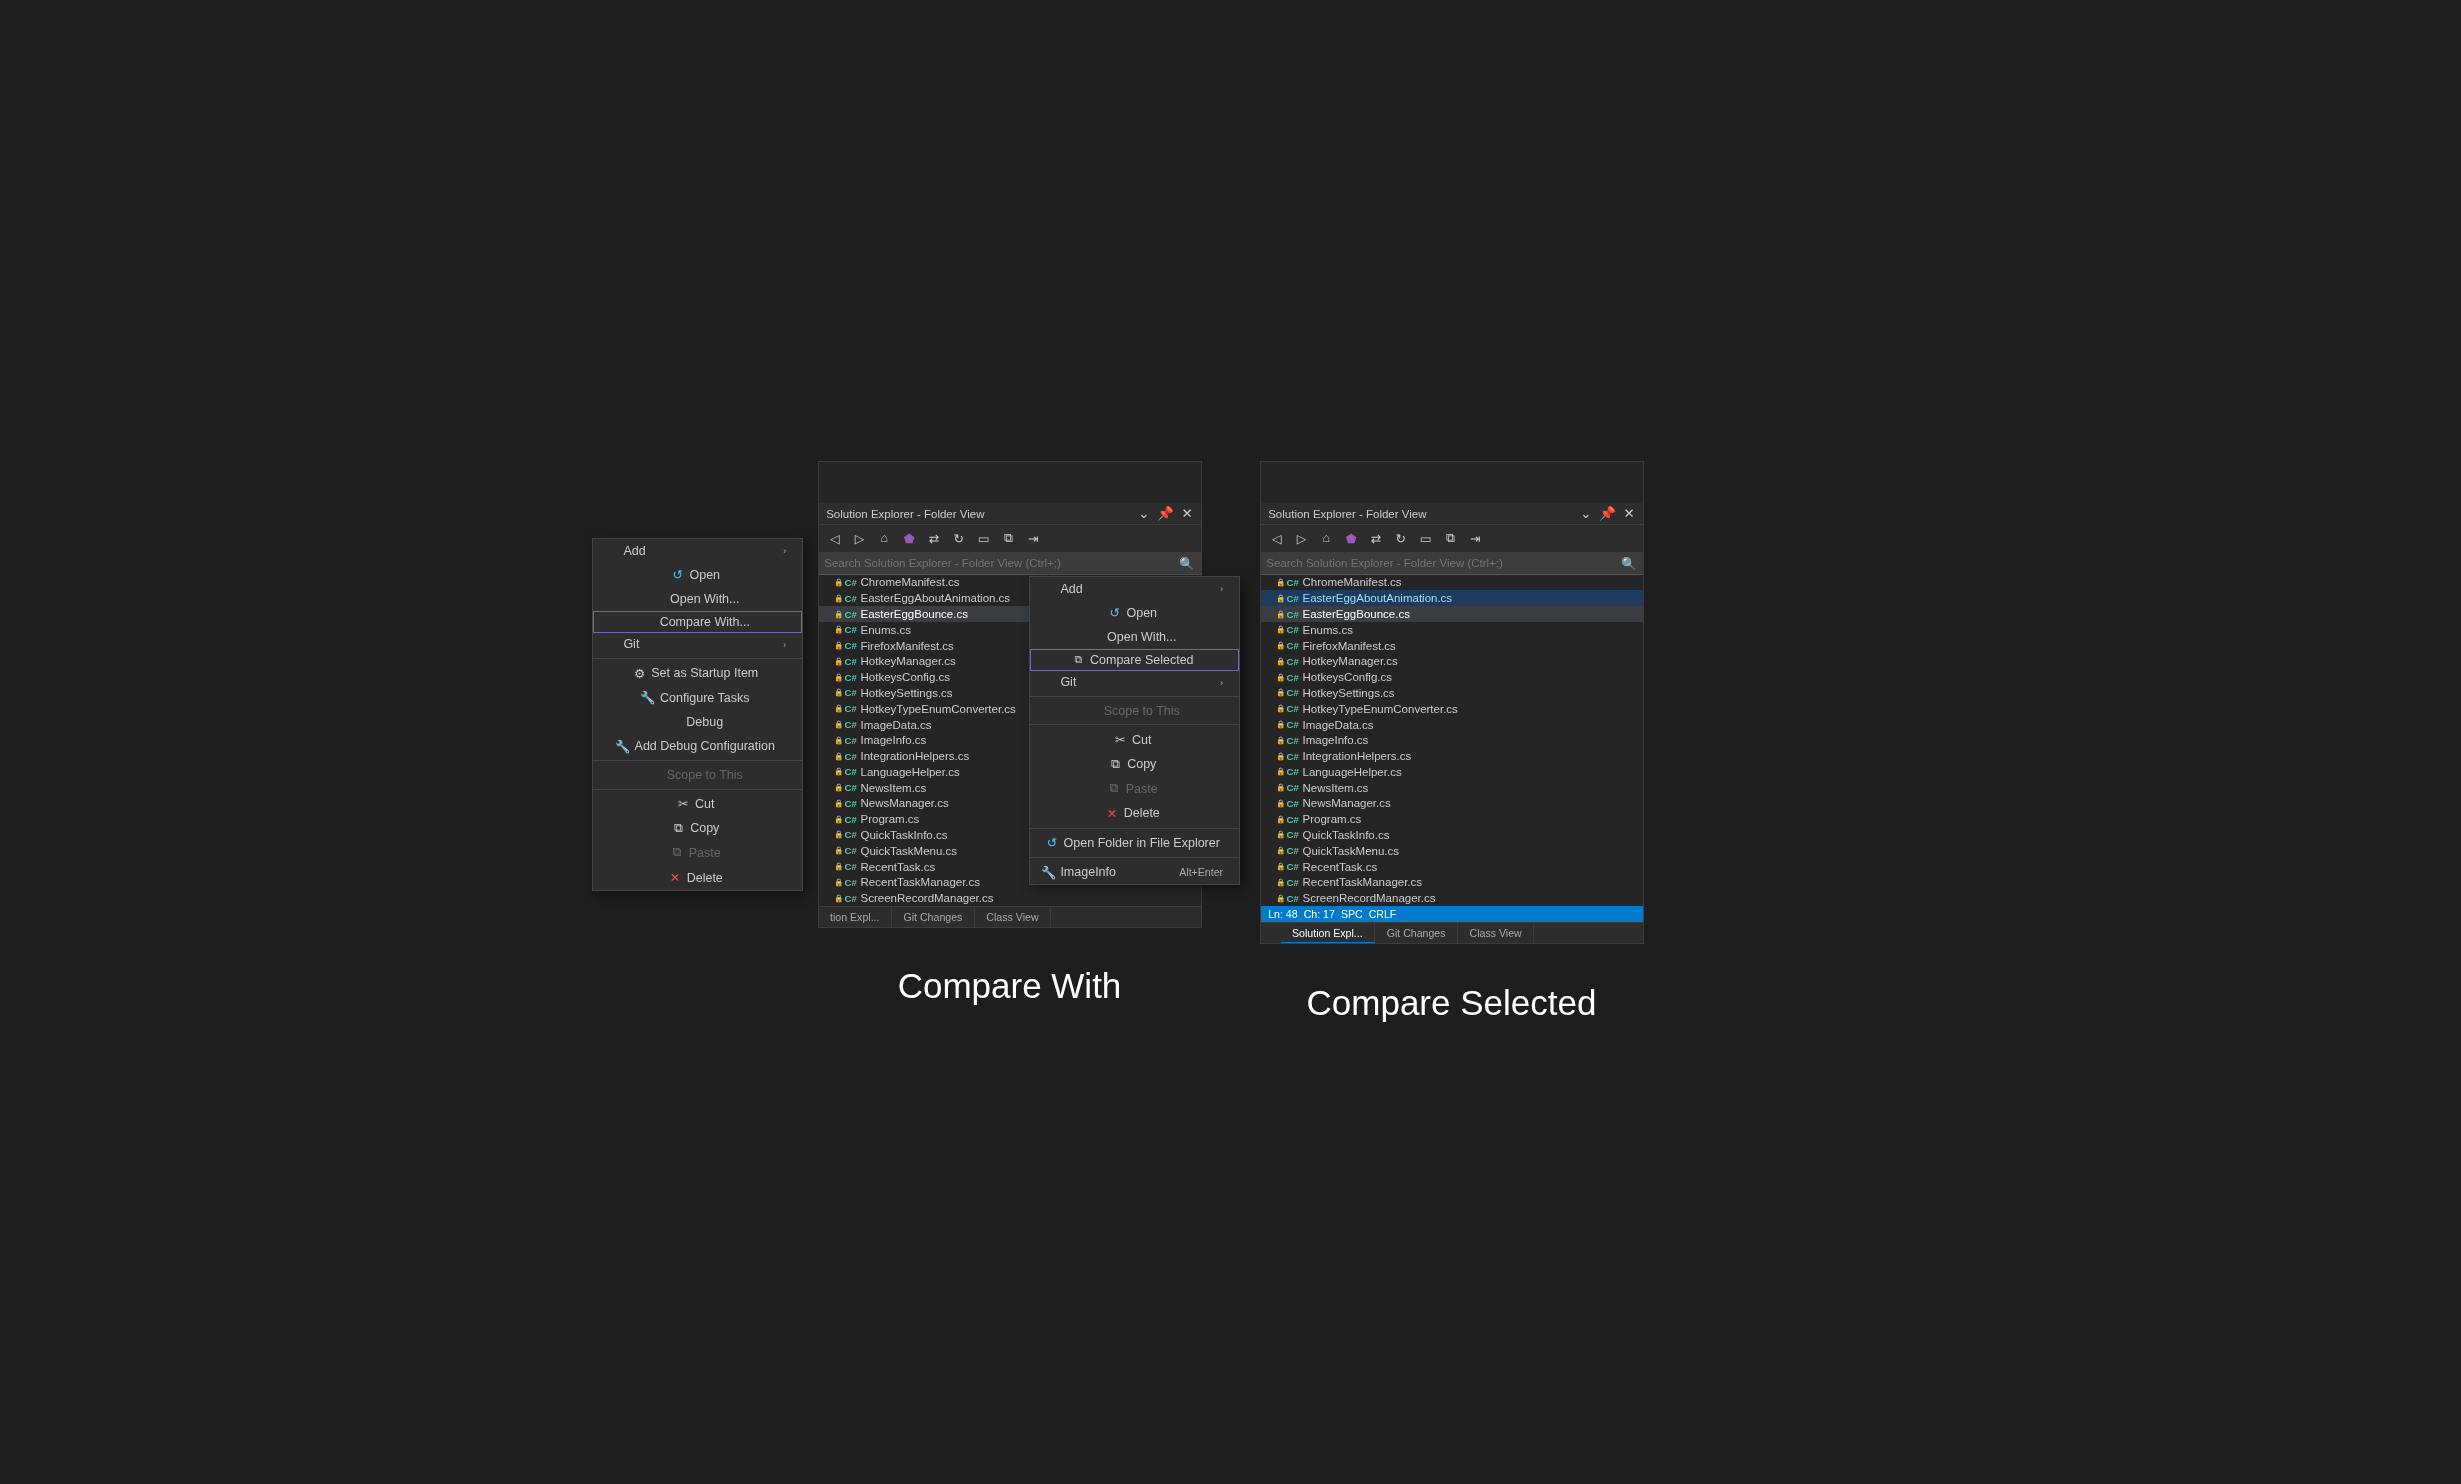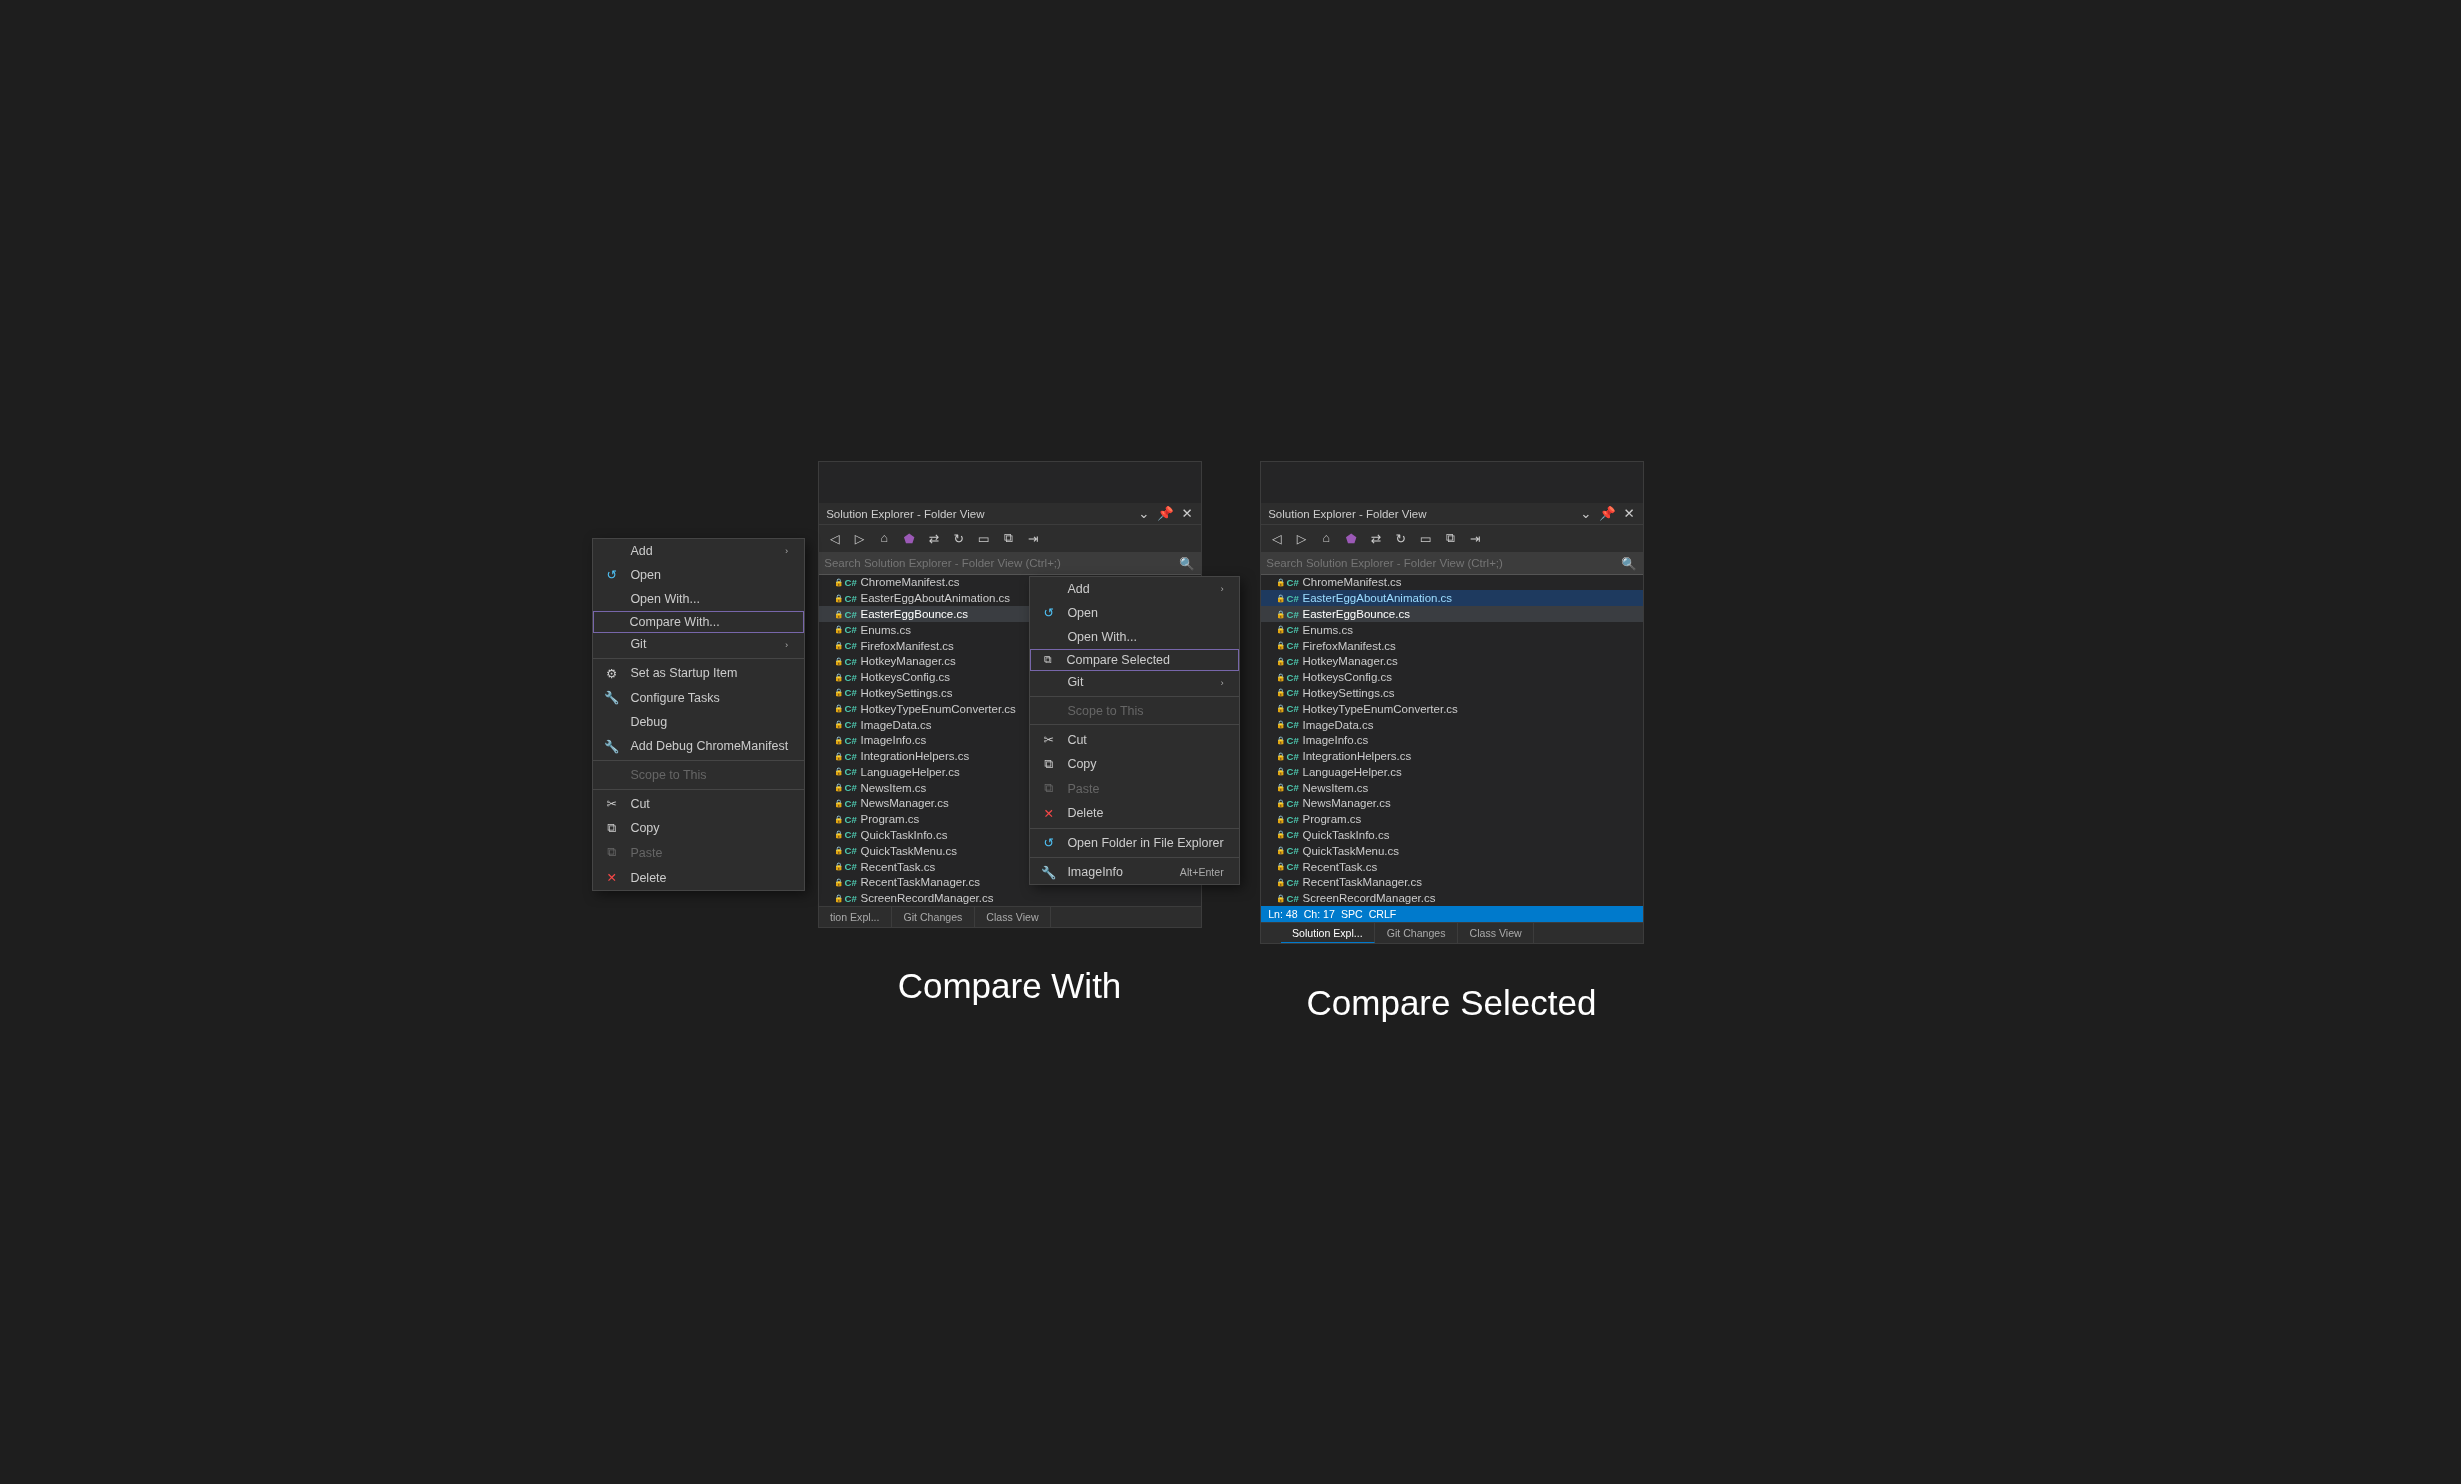--- a/index.html
+++ b/index.html
@@ -200,27 +200,28 @@
       border: 1px solid #454545;
       min-width: 211px;
       box-shadow: 3.8px 3.8px 11.5px rgba(0,0,0,0.5);
       z-index: 10;
       position: relative;
     }
 
     .ctx-item {
       display: flex;
       align-items: center;
-      gap: 11px;
+      gap: 4px;
       padding: 4.8px 15.4px 4.8px 11.5px;
       font-size: 12.5px;
       color: #cccccc;
       cursor: pointer;
       position: relative;
       white-space: nowrap;
+      justify-content: center;
     }
 
     .ctx-item.disabled {
       color: #666666;
       cursor: default;
     }
 
     .ctx-item.highlighted {
       background: transparent;
       border: 1.4px solid #7766aa;
@@ -324,21 +325,21 @@
         <div class="ctx-item">
           <span class="ctx-icon icon-wrench">🔧</span>
           <span>Configure Tasks</span>
         </div>
         <div class="ctx-item">
           <span class="ctx-icon"></span>
           <span>Debug</span>
         </div>
         <div class="ctx-item">
           <span class="ctx-icon icon-wrench">🔧</span>
-          <span>Add Debug ChromeManifest</span>
+          <span>Add Debug Configuration</span>
         </div>
         <div class="ctx-separator"></div>
         <div class="ctx-item disabled">
           <span class="ctx-icon"></span>
           <span>Scope to This</span>
         </div>
         <div class="ctx-separator"></div>
         <div class="ctx-item">
           <span class="ctx-icon">✂</span>
           <span>Cut</span>

